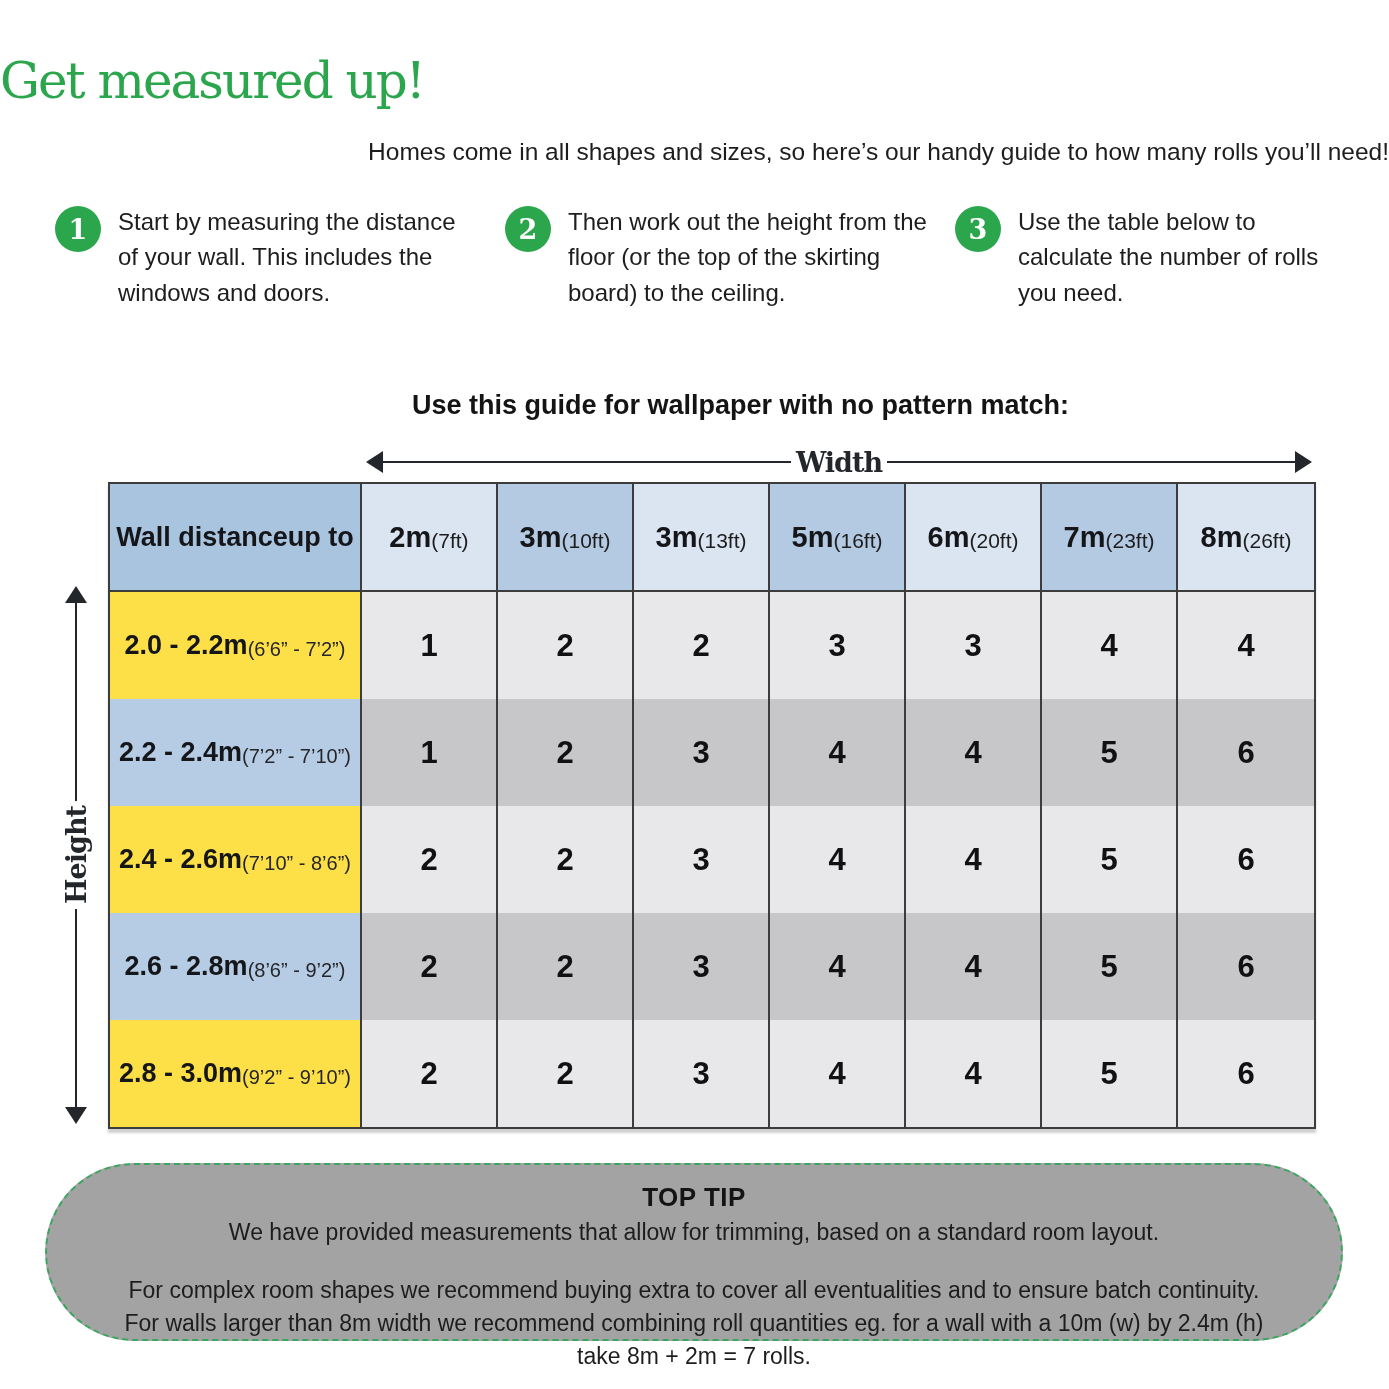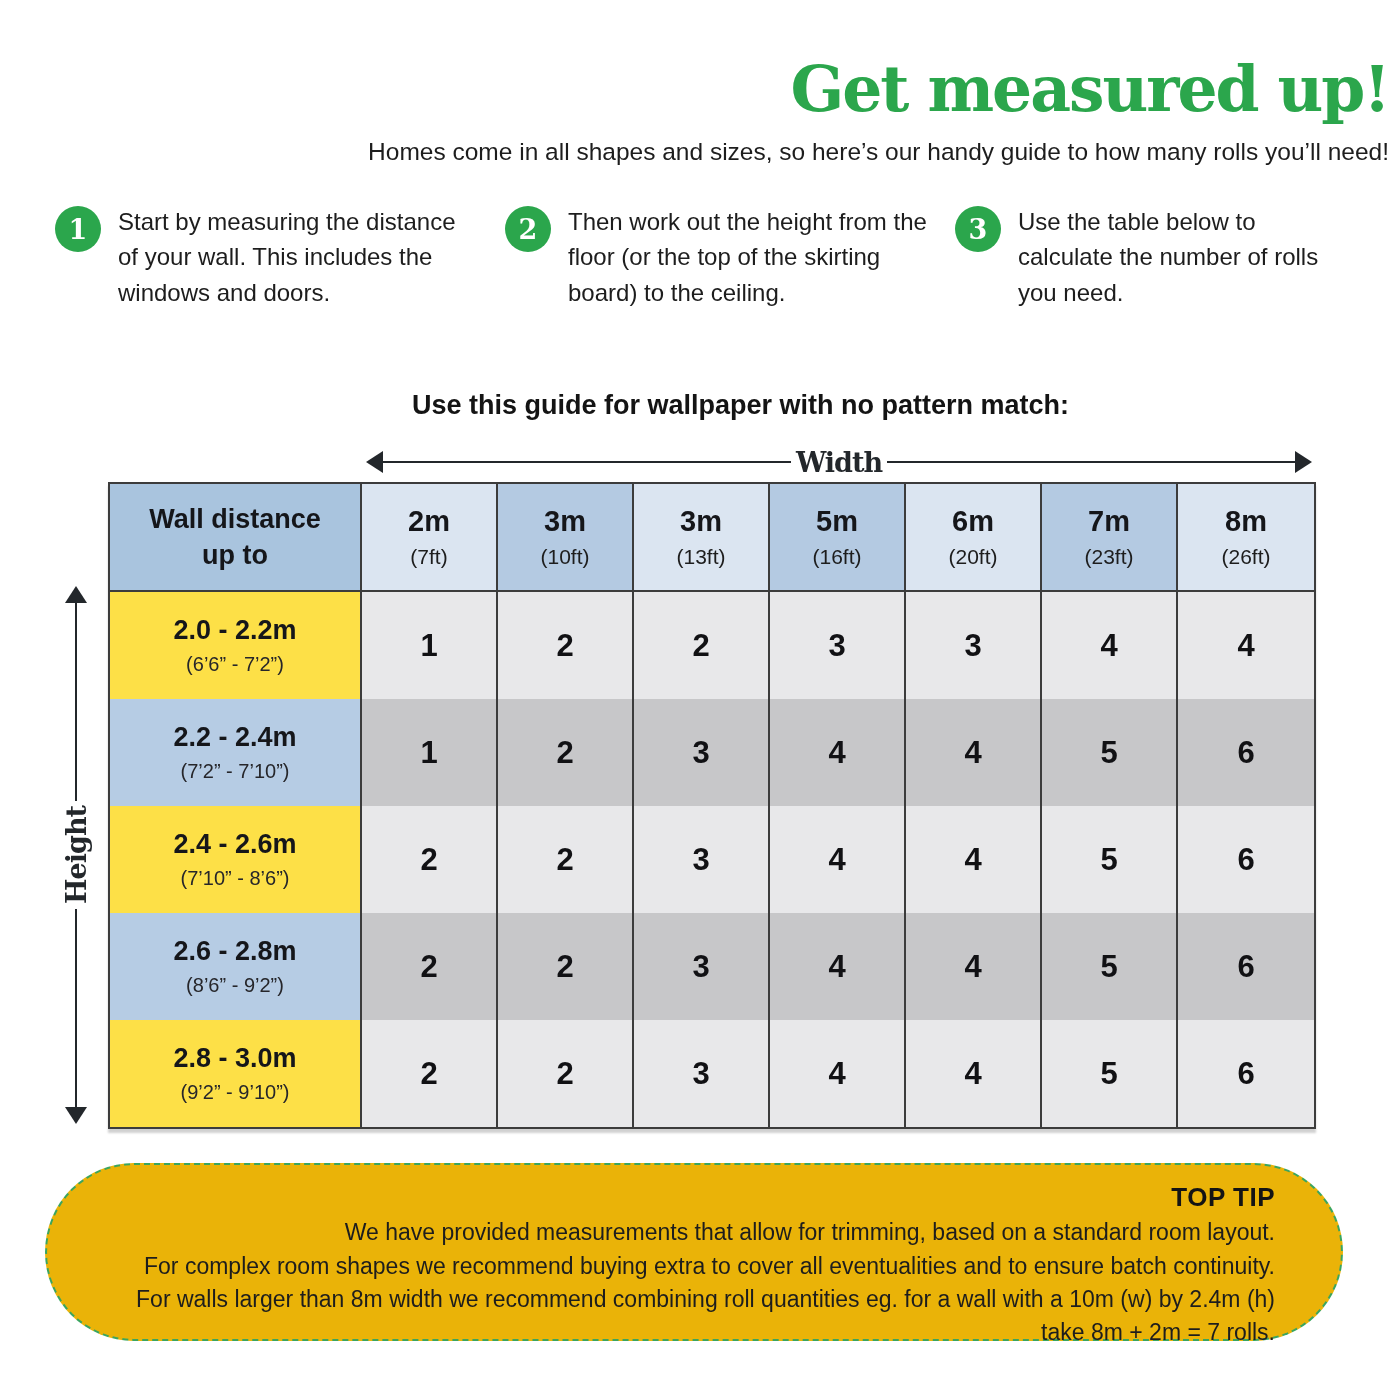--- a/index.html
+++ b/index.html
@@ -2,23 +2,23 @@
 <html><head>
 <meta charset="utf-8">
 <style>
   html,body{margin:0;padding:0;background:#ffffff;}
   .canvas{
     position:relative;width:1389px;height:1389px;background:#ffffff;
     font-family:"Liberation Sans","DejaVu Sans",sans-serif;color:#1d1d1d;overflow:hidden;
   }
   
   .page-title{
-    position:absolute;top:52px;left:0;width:100%;text-align:right;
+    position:absolute;top:52px;left:0;width:100%;text-align:left;
     font-family:"DejaVu Serif","Liberation Serif",serif;
-    font-weight:700;font-size:63px;letter-spacing:-2px;color:#2ba64c;
+    font-weight:400;font-size:50px;letter-spacing:-2px;color:#2ba64c;
   }
   .page-subtitle{
     position:absolute;top:138px;left:0;width:100%;text-align:right;
     font-size:24.5px;color:#1d1d1d;
   }
   
   .steps{position:absolute;top:204px;left:55px;width:1300px;display:flex;}
   .step{display:flex;align-items:flex-start;}
   .step-1{width:450px;}
   .step-2{width:450px;}
@@ -62,47 +62,47 @@
   }
   
   .rolls-table{
     position:absolute;left:108px;top:482px;
     display:grid;grid-template-columns:252px repeat(7,136px);
     grid-template-rows:108px repeat(5,107px);
     border:2px solid #3c3c3c;box-shadow:0 4px 2px rgba(0,0,0,0.18);
     background:#ffffff;
   }
   .cell{
-    display:flex;flex-direction:column;align-items:center;justify-content:center;
+    display:flex;align-items:center;justify-content:center;
     border-right:2px solid #3c3c3c;text-align:center;
   }
   .cell:nth-child(8n){border-right:none;}
   .hd{border-bottom:2px solid #3c3c3c;}
   .c-hd-dark{background:#a9c4de;}
   .c-hd-light{background:#dbe5f1;}
   .c-hd-mid{background:#b4cae2;}
   .r-lab-light{background:#fde047;align-items:center;}
   .r-lab-dark{background:#b6cce4;}
   .d-light{background:#e8e8ea;}
   .d-dark{background:#c7c7c9;}
   .corner-title{font-size:27px;font-weight:bold;line-height:1.35;color:#15161a;}
   .col-m{font-size:29px;font-weight:bold;color:#15161a;}
   .col-ft{font-size:21px;margin-top:7px;color:#1d1d1d;}
   .row-range{font-size:27px;font-weight:bold;color:#15161a;}
   .row-ft{font-size:20px;margin-top:7px;color:#26262a;}
   .val{font-size:31px;font-weight:bold;color:#111114;}
   
   .top-tip{
     position:absolute;left:45px;top:1163px;width:1298px;height:178px;
-    border:2px dashed #3aa55f;border-radius:92px;background:#eab308;
-    box-sizing:border-box;text-align:right;padding:17px 66px 0 66px;
+    border:2px dashed #3aa55f;border-radius:92px;background:#a3a3a3;
+    box-sizing:border-box;text-align:center;padding:17px 66px 0 66px;
   }
   .tip-title{font-size:26px;font-weight:bold;color:#141414;letter-spacing:0.5px;}
   .tip-line1{font-size:23px;margin-top:6px;color:#1d1d1d;}
-  .tip-line2{font-size:23px;margin-top:4px;line-height:1.43;color:#1d1d1d;}
+  .tip-line2{font-size:23px;margin-top:28px;line-height:1.43;color:#1d1d1d;}
 </style>
 </head>
 <body>
 
 <div class="canvas">
 
   <div class="page-title">Get measured up!</div>
   <div class="page-subtitle">Homes come in all shapes and sizes, so here’s our handy guide to how many rolls you’ll need!</div>
 
   <div class="steps">

